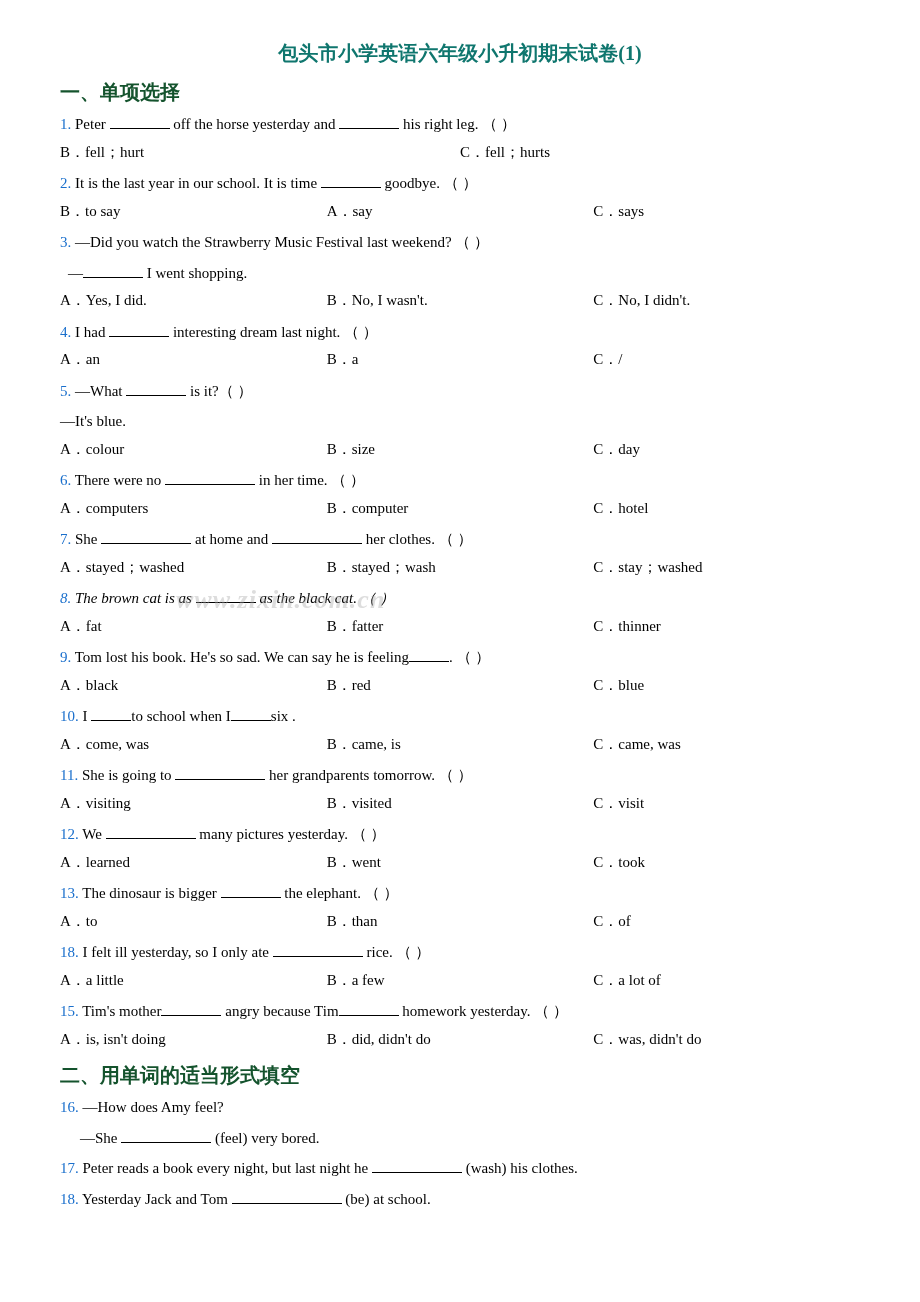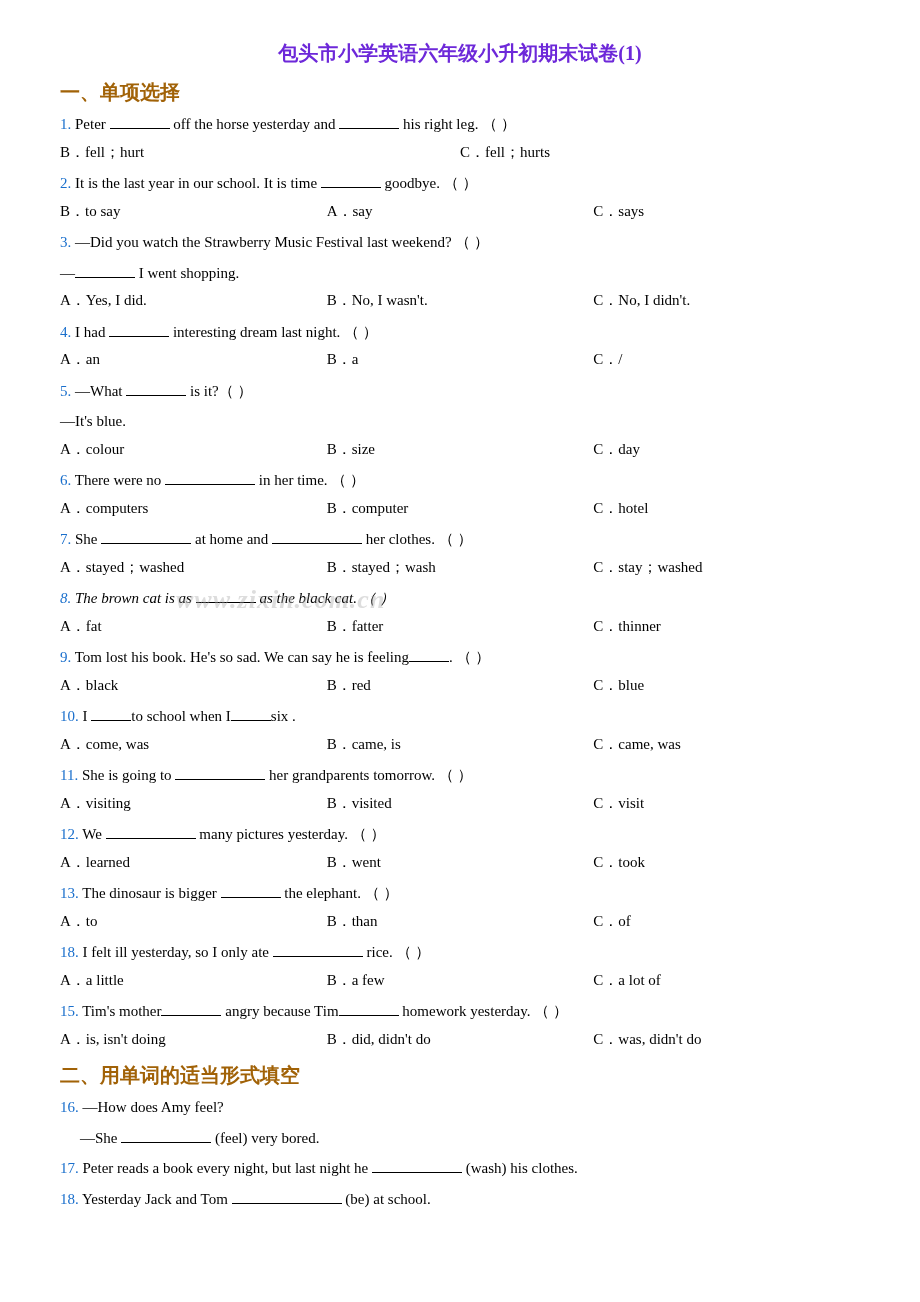--- a/index.html
+++ b/index.html
@@ -10,26 +10,26 @@
       color: #000;
       padding: 40px 60px;
       width: 920px;
       min-height: 1302px;
     }
     .title {
       text-align: center;
       font-size: 20px;
       font-weight: bold;
       margin-bottom: 12px;
-      color: #6d28d9;
+      color: #0f766e;
     }
     .section-title {
       font-size: 20px;
       font-weight: bold;
-      color: #a16207;
+      color: #14532d;
       margin: 10px 0 6px 0;
     }
     .question-num {
       color: #1a6fcc;
       font-size: 15px;
     }
     .question-line {
       margin: 5px 0 2px 0;
       line-height: 1.7;
     }
@@ -84,21 +84,21 @@
 <div class="options-line">
   <span class="option">B．to say</span>
   <span class="option">A．say</span>
   <span class="option">C．says</span>
 </div>
 
 <div class="question-line">
   <span class="question-num">3.</span>
   —Did you watch the Strawberry Music Festival last weekend? （  ）
 </div>
-<div class="question-line" style="margin-left:0;">
+<div class="question-line" style="margin-left:8px;">
   —<span class="blank"></span> I went shopping.
 </div>
 <div class="options-line">
   <span class="option">A．Yes, I did.</span>
   <span class="option">B．No, I wasn't.</span>
   <span class="option">C．No, I didn't.</span>
 </div>
 
 <div class="question-line">
   <span class="question-num">4.</span>

